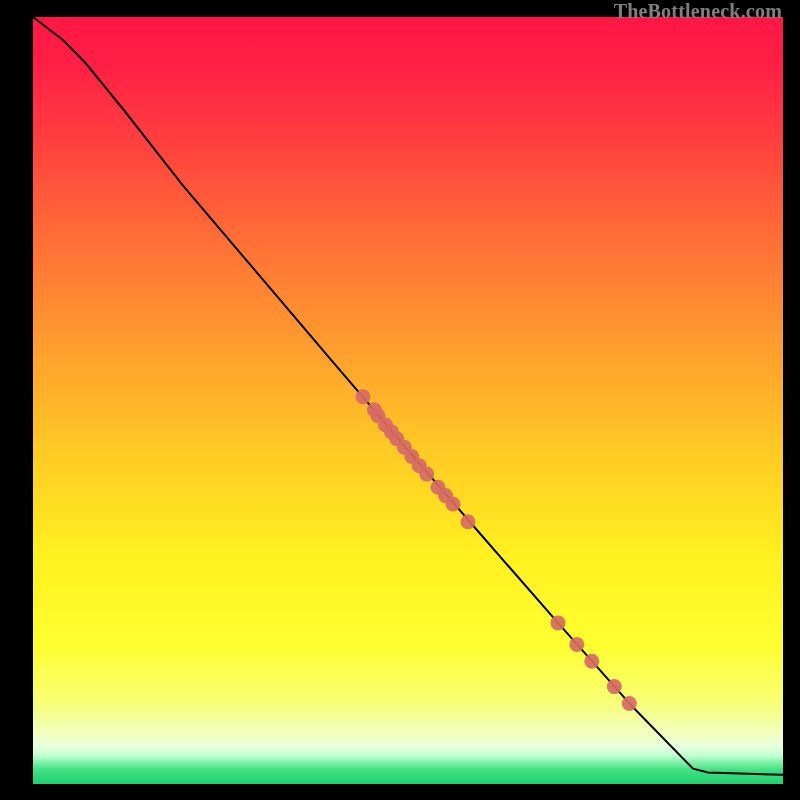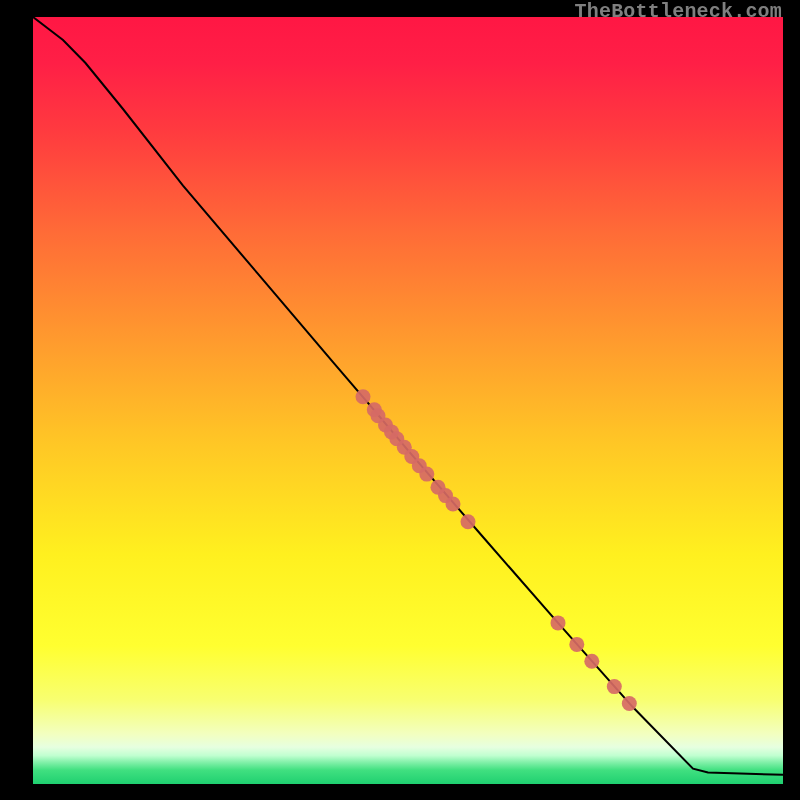--- a/index.html
+++ b/index.html
@@ -33,21 +33,21 @@
   svg.overlay {
     position: absolute;
     inset: 0;
     width: 750px;
     height: 767px;
   }
   .watermark {
     position: absolute;
     top: 0px;
     right: 18px;
-    font-family: Liberation Mono, monospace;
+    font-family: Liberation Serif, serif;
     font-size: 20px;
     font-weight: 600;
     color: #7f7f7f;
     letter-spacing: 0.2px;
   }
 </style>
 </head>
 <body>
 
 <div class="chart-frame">

